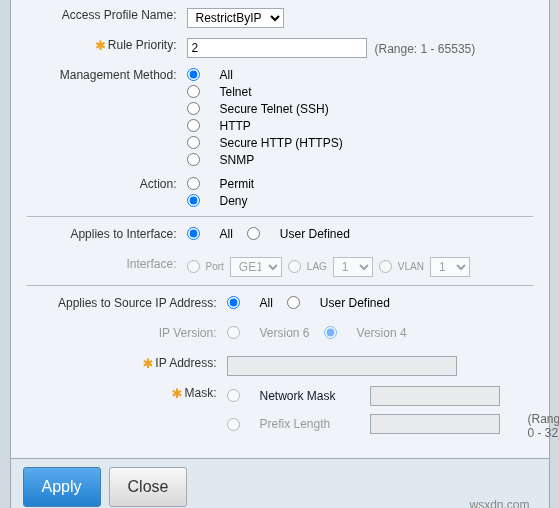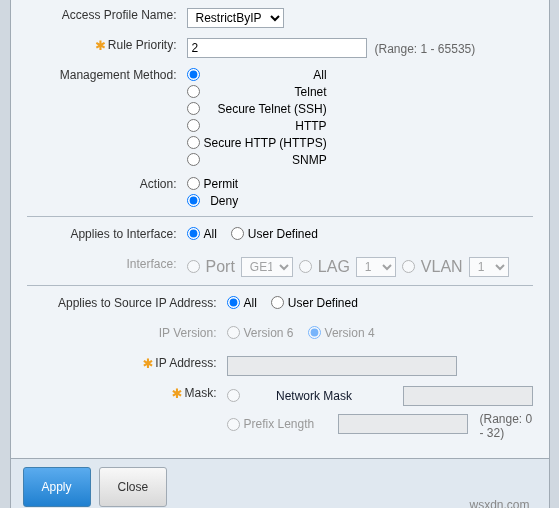--- a/index.html
+++ b/index.html
@@ -77,23 +77,22 @@
       padding-top: 3px;
     }
     .radio-group {
       display: flex;
       flex-direction: column;
       gap: 3px;
     }
     .radio-row {
       display: flex;
       align-items: center;
-      gap: 4px;
-      font-size: 12px;
-      justify-content: space-between;
+      gap: 20px;
+      font-size: 12px;
     }
     .radio-row input[type="radio"] {
       margin: 0;
       width: 13px;
       height: 13px;
     }
     .radio-inline {
       display: flex;
       flex-direction: row;
       align-items: center;
@@ -105,41 +104,41 @@
       margin: 8px 0;
     }
     .interface-row {
       display: flex;
       align-items: center;
       gap: 6px;
       flex-wrap: wrap;
     }
     .interface-label {
       color: #999;
-      font-size: 16px;
+      font-size: 10px;
     }
     .small-select {
       padding: 1px 2px;
       font-size: 12px;
       border: 1px solid #a0aab4;
       background: white;
       height: 20px;
       width: 52px;
     }
     .dialog-footer {
       background: #e0e8f0;
       border-top: 1px solid #a0aab4;
       padding: 8px 12px;
       display: flex;
       gap: 8px;
       align-items: center;
     }
     .btn {
       padding: 3px 18px;
-      font-size: 12px;
+      font-size: 16px;
       border: 1px solid #6090c0;
       cursor: pointer;
       border-radius: 3px;
       height: 40px;
     }
     .btn-apply {
       background: linear-gradient(to bottom, #5aabee, #2080d0);
       color: white;
       border-color: #4080b0;
     }

